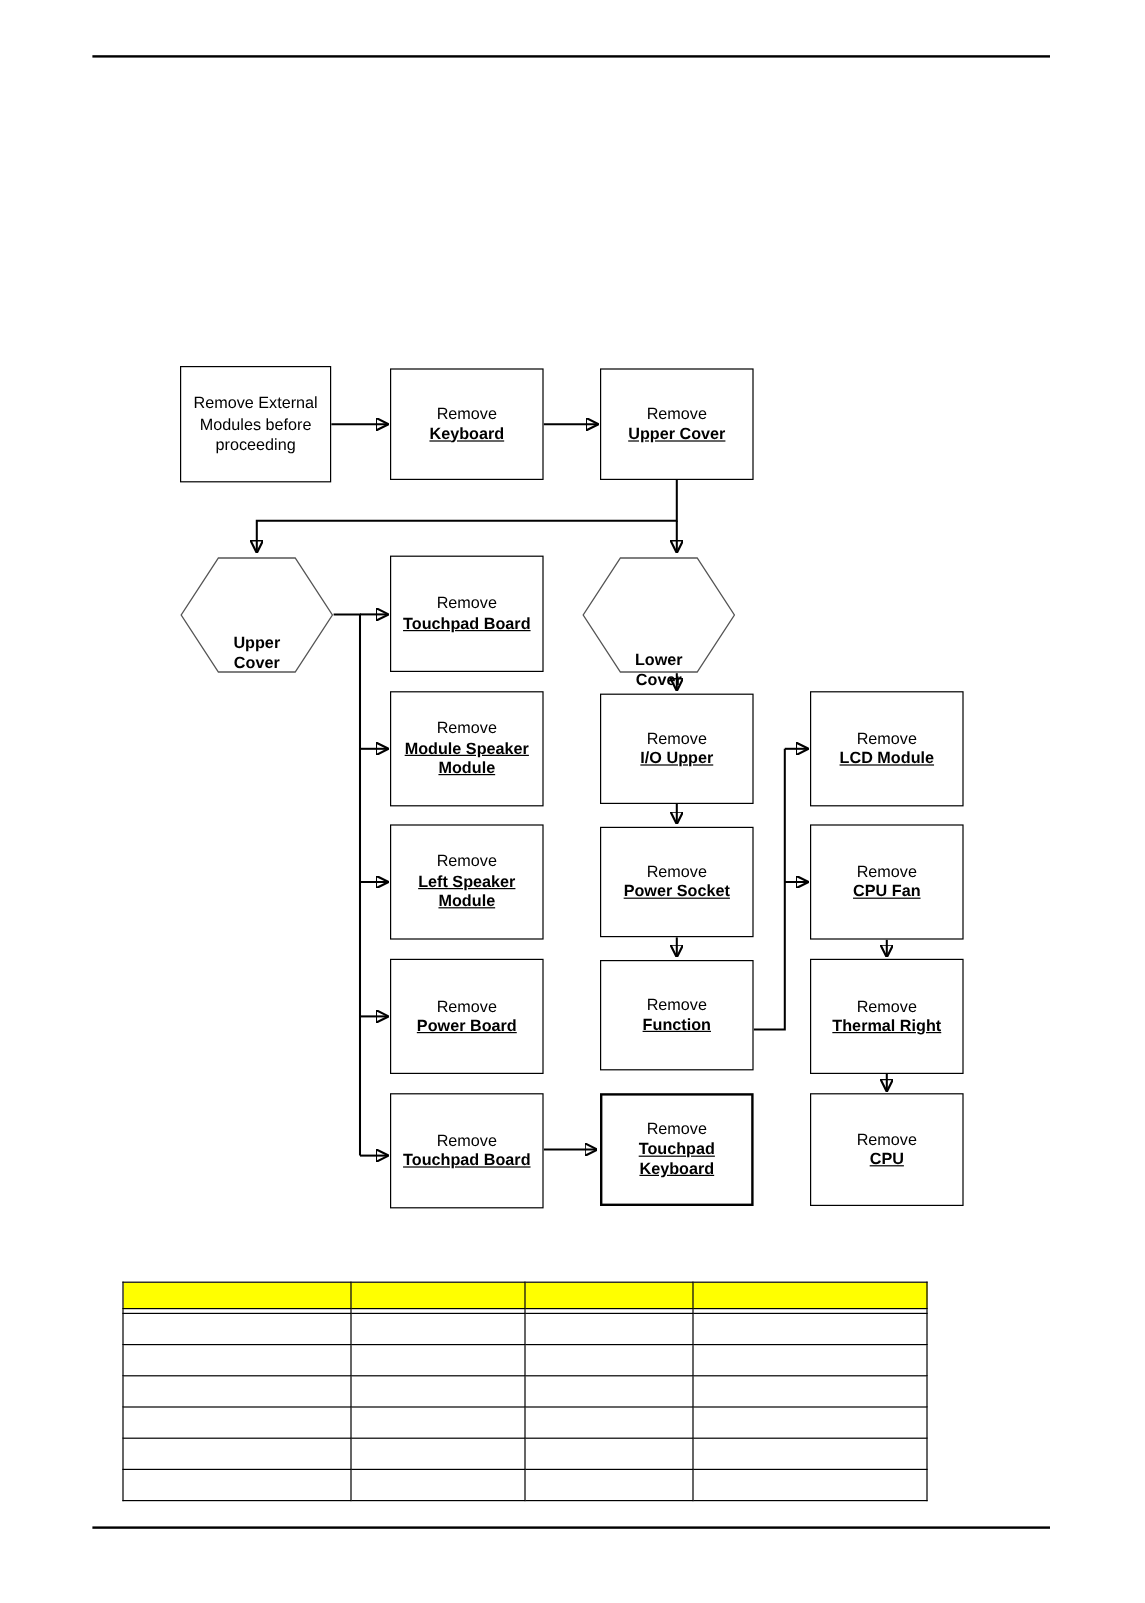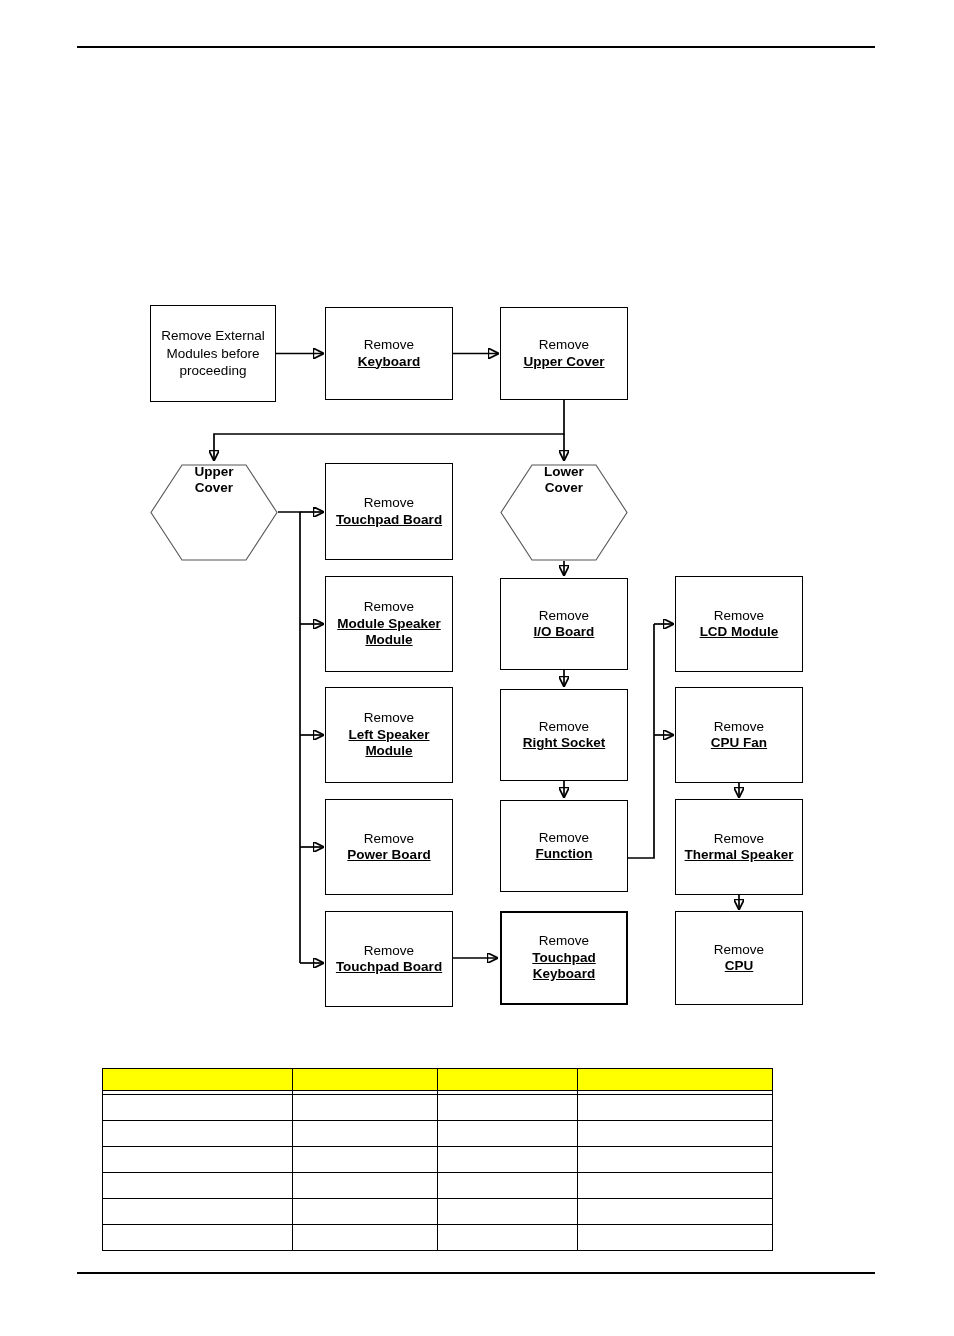--- a/index.html
+++ b/index.html
@@ -67,21 +67,21 @@
   }
   .node.plain {
     font-weight: normal;
     line-height: 1.32;
   }
 
   
   .hex {
     position: absolute;
     display: flex;
-    align-items: flex-start;
+    align-items: flex-end;
     justify-content: center;
   }
   .hex svg {
     position: absolute;
     left: 0;
     top: 0;
     overflow: visible;
   }
   .hex .hex-label {
     position: relative;
@@ -198,21 +198,21 @@
     </div>
 
     <div class="hex" style="left:150px; top:464px; width:128px; height:97px;">
       <svg width="128" height="97" viewBox="0 0 128 97">
         <polygon points="32,1 96,1 127,48.5 96,96 32,96 1,48.5" fill="#ffffff" stroke="#555555" stroke-width="1.1"></polygon>
       </svg>
       <div class="hex-label"><span style="white-space:pre-line">Upper
 Cover</span></div>
     </div>
 
-    <div class="hex" style="left:500px; top:464px; width:128px; height:111px;">
+    <div class="hex" style="left:485px; top:464px; width:128px; height:111px;">
       <svg width="128" height="97" viewBox="0 0 128 97">
         <polygon points="32,1 96,1 127,48.5 96,96 32,96 1,48.5" fill="#ffffff" stroke="#555555" stroke-width="1.1"></polygon>
       </svg>
       <div class="hex-label"><span style="white-space:pre-line">Lower
 Cover</span></div>
     </div>
 
     <div class="node" style="left:325px; top:463px; width:128px; height:97px;">
       <span class="verb">Remove</span>
       <span class="subject">Touchpad Board</span>
@@ -233,26 +233,26 @@
       <span class="subject">Power Board</span>
     </div>
 
     <div class="node" style="left:325px; top:911px; width:128px; height:96px;">
       <span class="verb">Remove</span>
       <span class="subject">Touchpad Board</span>
     </div>
 
     <div class="node" style="left:500px; top:578px; width:128px; height:92px;">
       <span class="verb">Remove</span>
-      <span class="subject">I/O Board</span>
+      <span class="subject">I/O Upper</span>
     </div>
 
     <div class="node" style="left:500px; top:689px; width:128px; height:92px;">
       <span class="verb">Remove</span>
-      <span class="subject">Right Socket</span>
+      <span class="subject">Power Socket</span>
     </div>
 
     <div class="node" style="left:500px; top:800px; width:128px; height:92px;">
       <span class="verb">Remove</span>
       <span class="subject">Function</span>
     </div>
 
     <div class="node thick" style="left:500px; top:911px; width:128px; height:94px;">
       <span class="verb">Remove</span>
       <span class="subject">Touchpad Keyboard</span>
@@ -263,21 +263,21 @@
       <span class="subject">LCD Module</span>
     </div>
 
     <div class="node" style="left:675px; top:687px; width:128px; height:96px;">
       <span class="verb">Remove</span>
       <span class="subject">CPU Fan</span>
     </div>
 
     <div class="node" style="left:675px; top:799px; width:128px; height:96px;">
       <span class="verb">Remove</span>
-      <span class="subject">Thermal Speaker</span>
+      <span class="subject">Thermal Right</span>
     </div>
 
     <div class="node" style="left:675px; top:911px; width:128px; height:94px;">
       <span class="verb">Remove</span>
       <span class="subject">CPU</span>
     </div>
 
   </div>
 
   <table id="spec-table">

